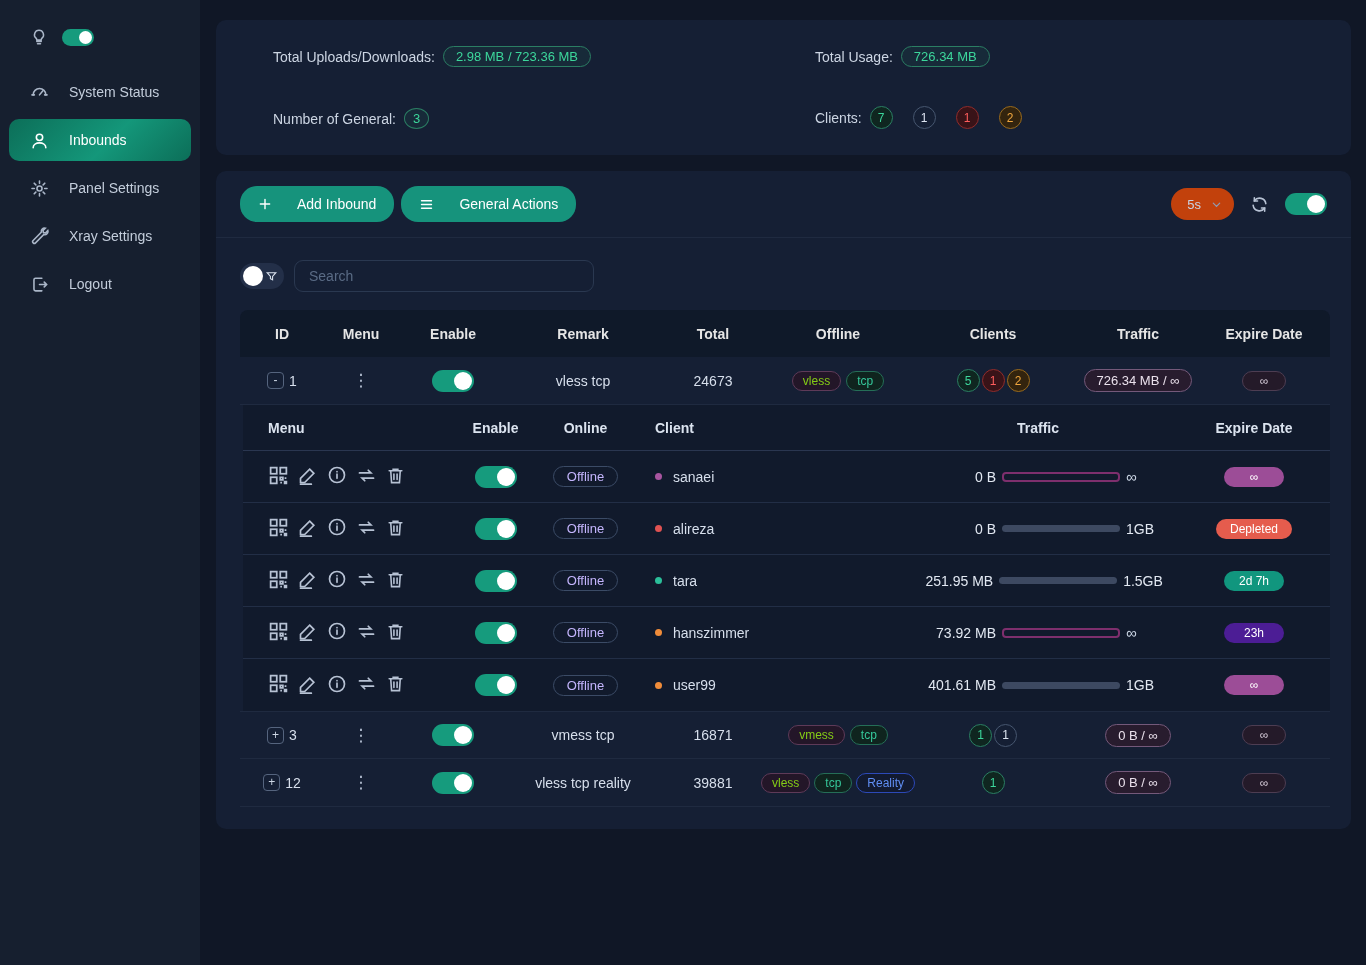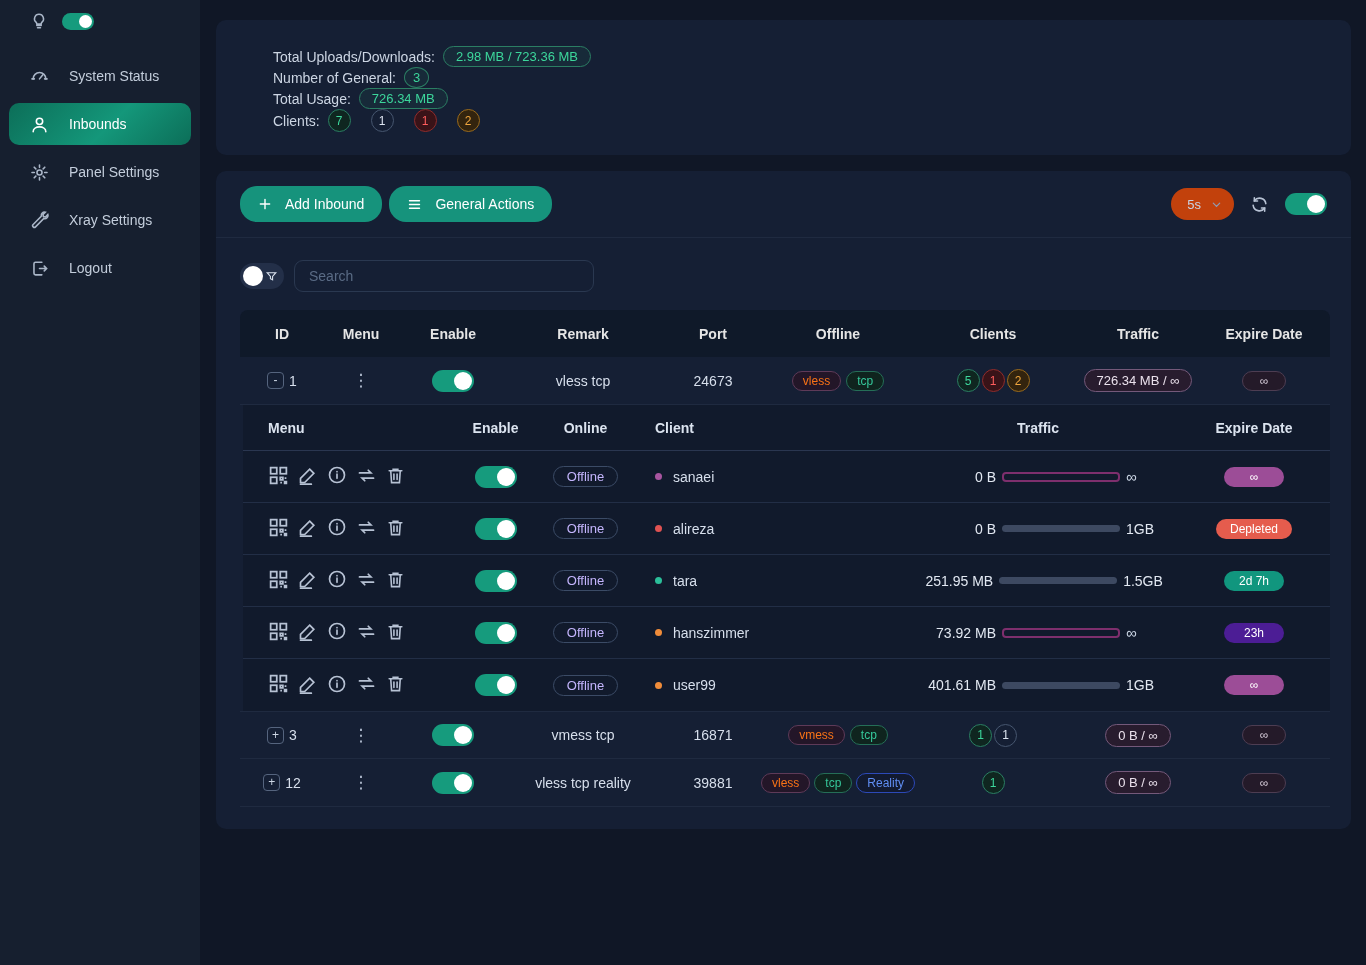--- a/index.html
+++ b/index.html
@@ -7,21 +7,21 @@
   body {
     font-family:"Liberation Sans", sans-serif;
     background:#101726;
     color:#d7dfec;
     font-size:14px;
     display:flex;
   }
   
   .sidebar {
     width:200px; height:965px; background:#161f2f; flex:0 0 200px;
-    padding-top:4px; display:flex; flex-direction:column;
+    padding-top:20px; display:flex; flex-direction:column;
   }
   .theme-row { display:flex; align-items:center; gap:14px; padding:8px 0 8px 30px; margin-bottom:14px; }
   .nav-item {
     display:flex; align-items:center; gap:20px;
     height:42px; margin:3px 9px; padding-left:20px;
     border-radius:10px; color:#c3cddb; cursor:pointer;
   }
   .nav-item .nicon { width:20px; height:20px; display:flex; align-items:center; justify-content:center; color:#aab6c8; }
   .nav-item.active {
     background:linear-gradient(135deg,#0c6e58 0%,#14977a 55%,#0c6e58 100%);
@@ -31,42 +31,42 @@
   
   .switch { width:42px; height:22px; border-radius:11px; background:#169b7d; position:relative; cursor:pointer; flex:0 0 auto; }
   .switch::after { content:""; position:absolute; right:2px; top:2px; width:18px; height:18px; border-radius:50%; background:#fff; }
   .switch.small { width:32px; height:17px; }
   .switch.small::after { width:13px; height:13px; }
   
   .main { flex:1; padding:20px 15px 0 16px; }
   .card {
     background:#151f34; border-radius:10px; width:1135px;
   }
-  .stats-card { height:135px; margin-bottom:16px; padding:26px 57px; display:flex;flex-direction:column; }
+  .stats-card { height:135px; margin-bottom:16px; padding:26px 57px; display:flex; }
   .stats-col { display:flex; flex-direction:column; justify-content:space-between; height:100%; }
   .stats-col.left { width:542px; }
   .stat-line { display:flex; align-items:center; gap:8px; }
   .stat-label { color:#ccd5e3; }
   .pill-green {
     display:inline-block; padding:2px 12px; border-radius:12px;
     border:1px solid #2b7e63; color:#3cd69b; background:rgba(60,214,155,.06); font-size:13px;
   }
   .cbadge {
     min-width:23px; height:23px; padding:0 4px; border-radius:12px;
     display:inline-flex; align-items:center; justify-content:center; font-size:12px;
   }
   .cbadge.green  { border:1px solid #2b7e63; color:#3cd69b; background:#0f2620; }
   .cbadge.gray   { border:1px solid #46566f; color:#dde5f1; background:transparent; }
   .cbadge.red    { border:1px solid #8f2c2c; color:#ff5d5d; background:#391318; }
   .cbadge.orange { border:1px solid #9a6b1d; color:#efa63f; background:#33240e; }
   
   .panel-card { min-height:652px; padding-bottom:22px; }
   .toolbar { display:flex; align-items:center; padding:15px 24px; border-bottom:1px solid #1f2a40; }
   .btn-teal {
-    display:inline-flex; align-items:center; gap:13px;
+    display:inline-flex; align-items:center; gap:25px;
     background:#16937c; color:#fff; border:none; cursor:pointer;
     height:34px; padding:18px 18px; border-radius:17px; font-size:14px;
     font-family:"Liberation Sans", sans-serif; margin-right:7px;
   }
   .toolbar-right { margin-left:auto; display:flex; align-items:center; gap:16px; }
   .select-box {
     background:#c2410c; border-radius:16px; height:32px; padding:0 12px 0 16px;
     display:flex; align-items:center; gap:10px; color:#c9d3e4; cursor:pointer; font-size:13px;
   }
   .icon-btn { color:#b7c2d4; display:flex; cursor:pointer; }
@@ -97,21 +97,21 @@
     height:48px; align-items:center; border-bottom:1px solid #1f2a40;
   }
   .t-head > div, .t-row > div { text-align:center; display:flex; justify-content:center; align-items:center; gap:5px; }
   .collapse-box {
     width:17px; height:17px; border:1px solid #55647e; border-radius:4px;
     color:#cdd6e4; font-size:12px; line-height:15px; text-align:center; cursor:pointer;
     display:inline-block;
   }
   .vdots { color:#b7c2d4; font-size:17px; letter-spacing:0; cursor:pointer; line-height:1; }
   .proto-pill { padding:2px 10px; border-radius:12px; font-size:12px; }
-  .proto-vless { color:#f97316; border:1px solid #5e3a58; background:#231628; }
+  .proto-vless { color:#84cc16; border:1px solid #5e3a58; background:#231628; }
   .proto-tcp   { color:#35c79a; border:1px solid #256e57; background:#0f241e; }
   .proto-reality { color:#5f8df2; border:1px solid #2c49b8; background:#121a30; }
   .traffic-pill {
     padding:3px 12px; border-radius:13px; font-size:13px;
     background:#281c2e; border:1px solid #74597a; color:#eae1ec;
   }
   .expire-pill-main {
     padding:2px 17px; border-radius:12px; font-size:12px;
     background:#241a29; border:1px solid #4d3d52; color:#d2c8d5;
   }
@@ -285,21 +285,21 @@
       </div>
       <input class="search-input" placeholder="Search" style="">
     </div>
 
     <div class="table-wrap">
       <div class="t-head">
         <div>ID</div>
         <div>Menu</div>
         <div>Enable</div>
         <div>Remark</div>
-        <div>Port</div>
+        <div>Total</div>
         <div>Offline</div>
         <div>Clients</div>
         <div>Traffic</div>
         <div>Expire Date</div>
       </div>
 
       <div class="t-row">
         <div>
             <span class="collapse-box">-</span>
             <span>1</span>

